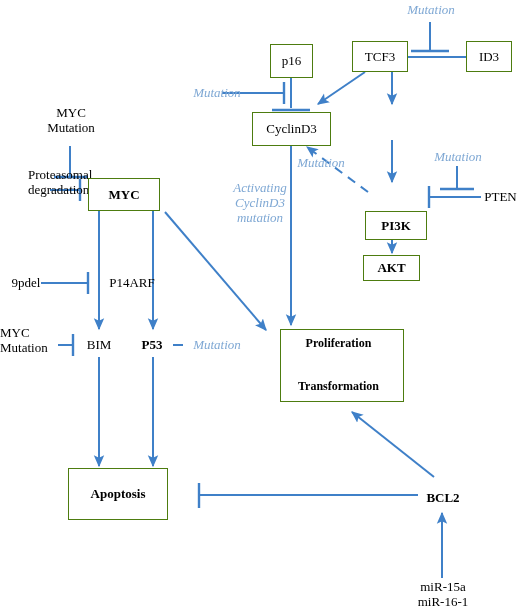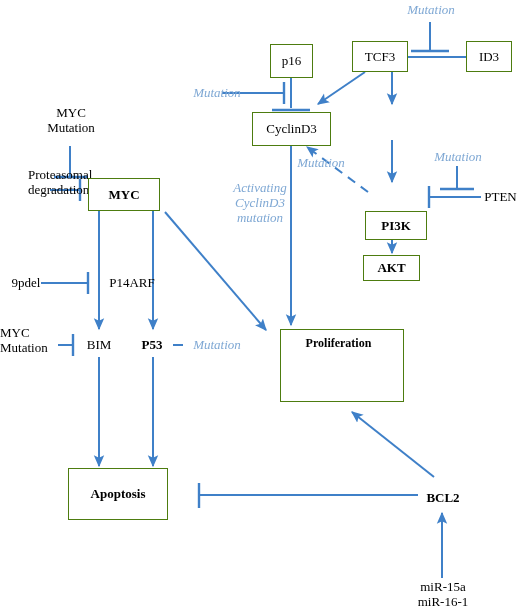--- a/index.html
+++ b/index.html
@@ -176,20 +176,21 @@
 
   <div class="node sz13" style="left:77px;top:334px;width:44px;height:22px;">BIM</div>
 
   <div class="node bold sz13" style="left:131px;top:334px;width:42px;height:22px;">P53</div>
 
   <div class="lbl mut sz11" style="left:184px;top:336px;width:66px;height:18px;">Mutation</div>
 
 
   <div class="node boxed" style="left:234px;top:329px;width:124px;height:73px;display:block;margin-left:46px;">
     <div class="bold sz12" style="position:absolute;left:0;top:7px;width:115px;text-align:center;">Proliferation</div>
+    <div class="bold sz12" style="position:absolute;left:0;top:50px;width:115px;text-align:center;">Transformation</div>
   </div>
 
   <div class="node boxed bold sz13" style="left:68px;top:468px;width:100px;height:52px;">Apoptosis</div>
 
   <div class="node bold sz13" style="left:418px;top:487px;width:50px;height:22px;">BCL2</div>
 
   <div class="lbl plain sz11 stack" style="left:410px;top:580px;width:66px;height:34px;">
     <span>miR-15a</span>
     <span>miR-16-1</span>
   </div>

